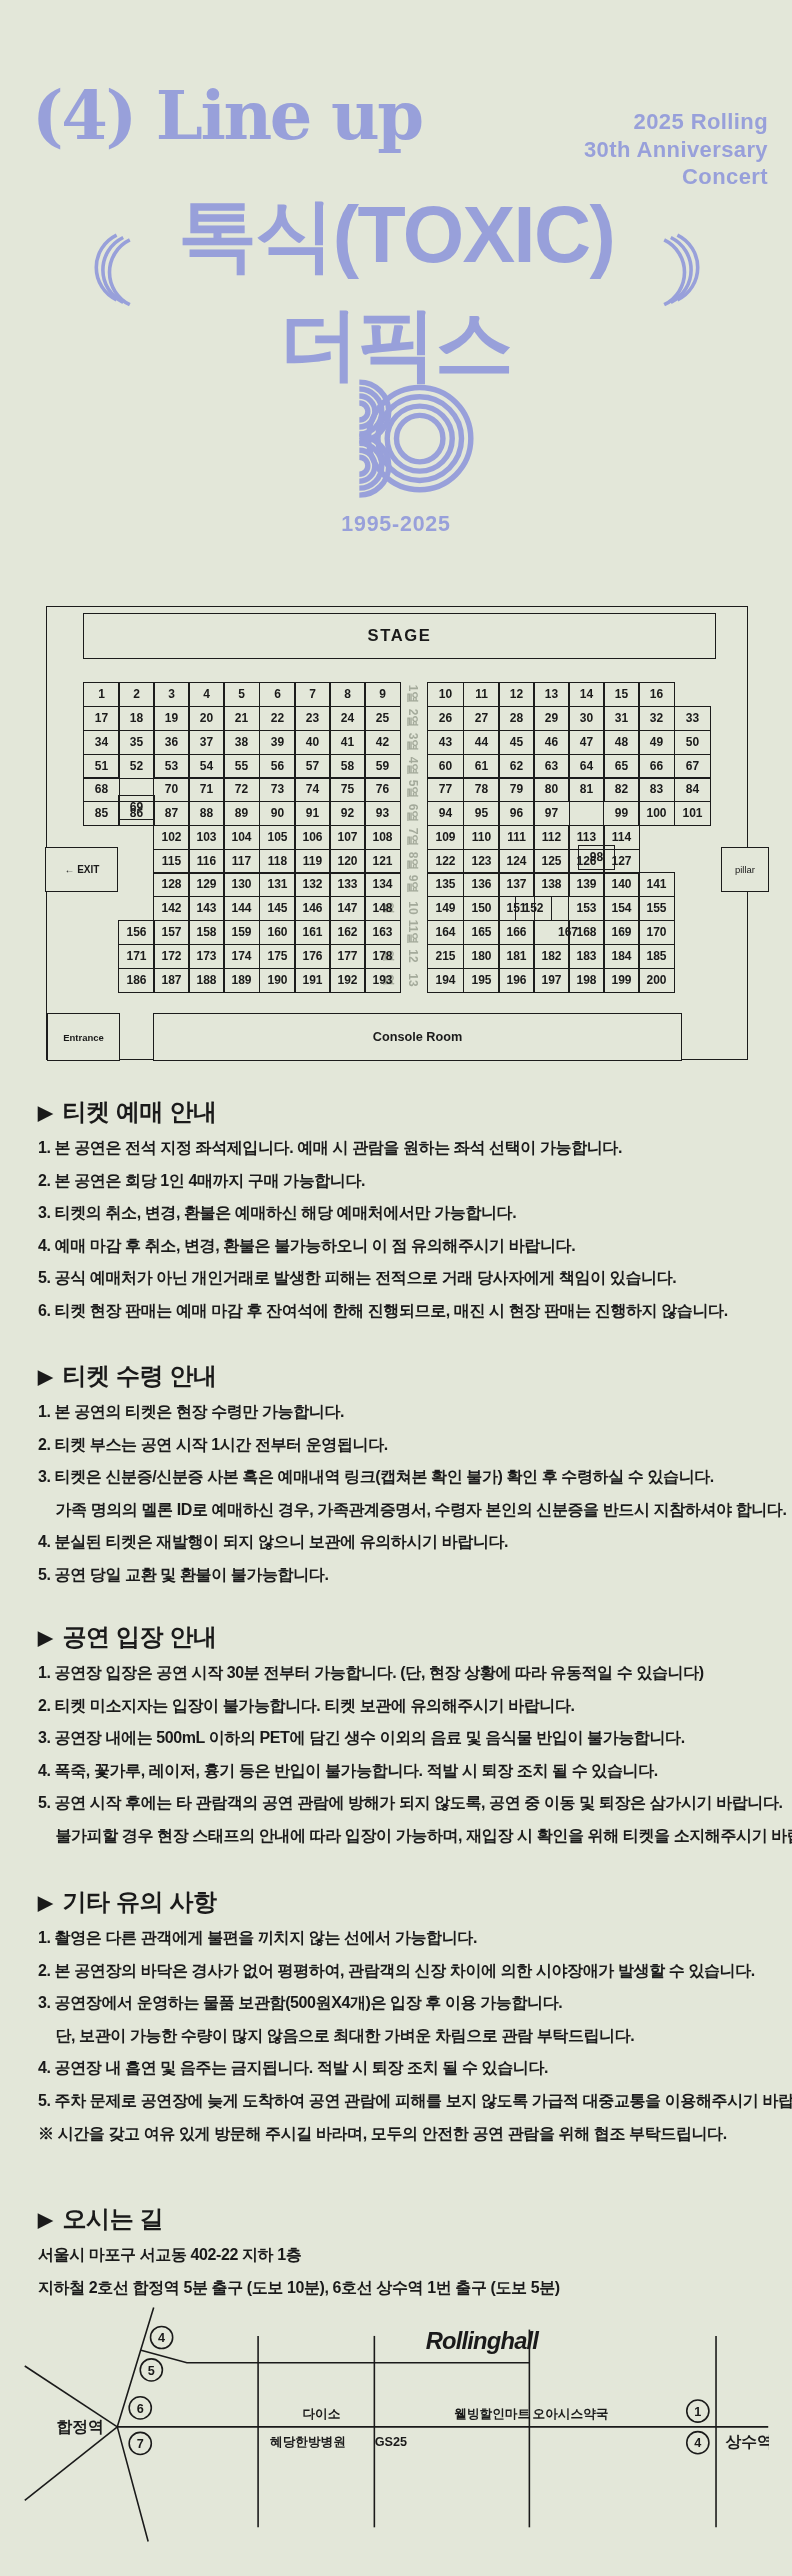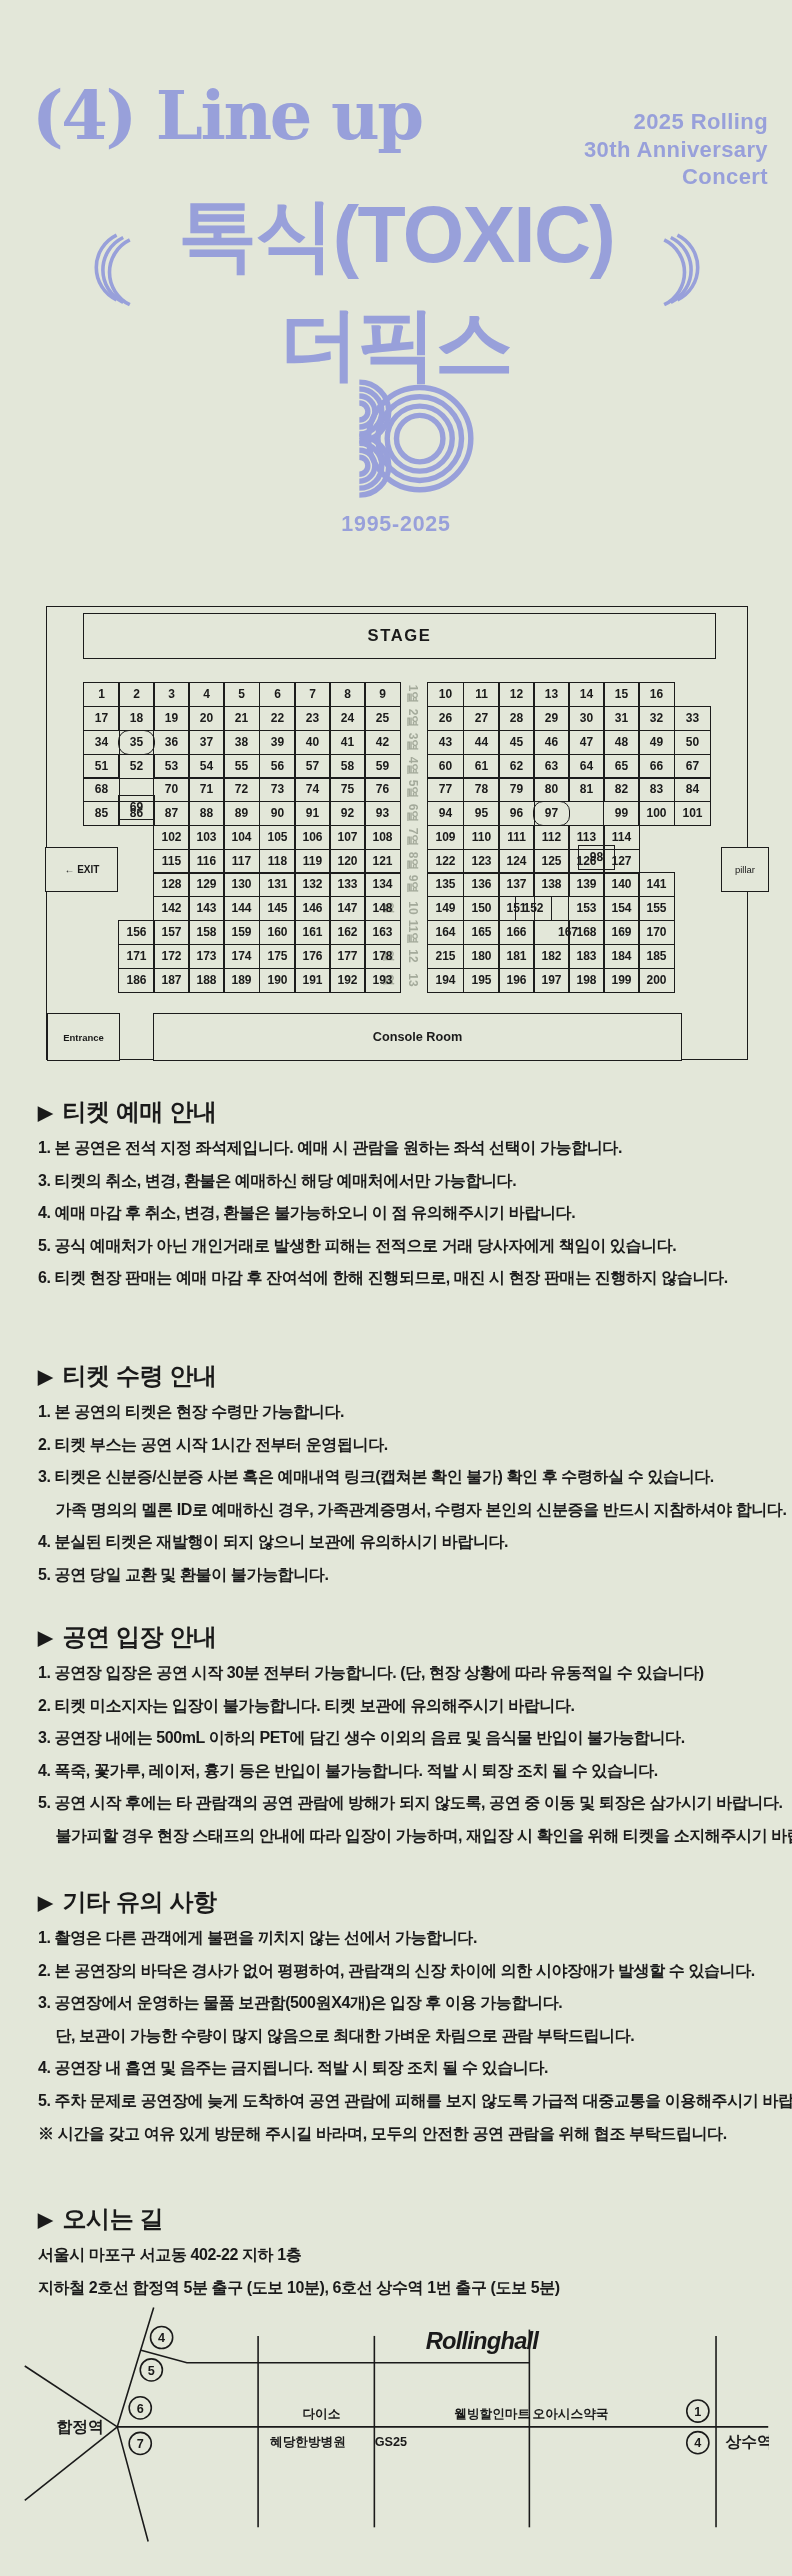--- a/index.html
+++ b/index.html
@@ -143,21 +143,21 @@
       <div class="seat" style="left: 380px; top: 99px;">26</div>
       <div class="seat" style="left: 416px; top: 99px;">27</div>
       <div class="seat" style="left: 451px; top: 99px;">28</div>
       <div class="seat" style="left: 486px; top: 99px;">29</div>
       <div class="seat" style="left: 521px; top: 99px;">30</div>
       <div class="seat" style="left: 556px; top: 99px;">31</div>
       <div class="seat" style="left: 591px; top: 99px;">32</div>
       <div class="seat" style="left: 627px; top: 99px;">33</div>
       <div class="rowlabel" style="left: 353px; top: 123px;">3열</div>
       <div class="seat" style="left: 36px; top: 123px;">34</div>
-      <div class="seat" style="left: 71px; top: 123px; border-radius: 11px;">35</div>
+      <div class="seat" style="left: 71px; top: 123px;">35</div>
       <div class="seat" style="left: 106px; top: 123px;">36</div>
       <div class="seat" style="left: 141px; top: 123px;">37</div>
       <div class="seat" style="left: 176px; top: 123px;">38</div>
       <div class="seat" style="left: 212px; top: 123px;">39</div>
       <div class="seat" style="left: 247px; top: 123px;">40</div>
       <div class="seat" style="left: 282px; top: 123px;">41</div>
       <div class="seat" style="left: 317px; top: 123px;">42</div>
       <div class="seat" style="left: 380px; top: 123px;">43</div>
       <div class="seat" style="left: 416px; top: 123px;">44</div>
       <div class="seat" style="left: 451px; top: 123px;">45</div>
@@ -208,21 +208,21 @@
       <div class="seat" style="left: 106px; top: 194px;">87</div>
       <div class="seat" style="left: 141px; top: 194px;">88</div>
       <div class="seat" style="left: 176px; top: 194px;">89</div>
       <div class="seat" style="left: 212px; top: 194px;">90</div>
       <div class="seat" style="left: 247px; top: 194px;">91</div>
       <div class="seat" style="left: 282px; top: 194px;">92</div>
       <div class="seat" style="left: 317px; top: 194px;">93</div>
       <div class="seat" style="left: 380px; top: 194px;">94</div>
       <div class="seat" style="left: 416px; top: 194px;">95</div>
       <div class="seat" style="left: 451px; top: 194px;">96</div>
-      <div class="seat" style="left: 486px; top: 194px; border-radius: 10px;">97</div>
+      <div class="seat" style="left: 486px; top: 194px;">97</div>
       <div class="seat" style="left: 531px; top: 194px; margin-top: 44px;">98</div>
       <div class="seat" style="left: 556px; top: 194px;">99</div>
       <div class="seat" style="left: 591px; top: 194px;">100</div>
       <div class="seat" style="left: 627px; top: 194px;">101</div>
       <div class="rowlabel" style="left: 353px; top: 218px;">7열</div>
       <div class="seat" style="left: 106px; top: 218px;">102</div>
       <div class="seat" style="left: 141px; top: 218px;">103</div>
       <div class="seat" style="left: 176px; top: 218px;">104</div>
       <div class="seat" style="left: 212px; top: 218px;">105</div>
       <div class="seat" style="left: 247px; top: 218px;">106</div>
@@ -329,20 +329,21 @@
     </div>
 </div>
 
 <div class="section" style="top:1096px">
   <div class="sec-head">
       <span class="tri">▶</span>
       <span>티켓 예매 안내</span>
     </div>
   <div>
       <div class="item">1. 본 공연은 전석 지정 좌석제입니다. 예매 시 관람을 원하는 좌석 선택이 가능합니다.</div>
+      <div class="item">2. 본 공연은 회당 1인 4매까지 구매 가능합니다.</div>
       <div class="item">3. 티켓의 취소, 변경, 환불은 예매하신 해당 예매처에서만 가능합니다.</div>
       <div class="item">4. 예매 마감 후 취소, 변경, 환불은 불가능하오니 이 점 유의해주시기 바랍니다.</div>
       <div class="item">5. 공식 예매처가 아닌 개인거래로 발생한 피해는 전적으로 거래 당사자에게 책임이 있습니다.</div>
       <div class="item">6. 티켓 현장 판매는 예매 마감 후 잔여석에 한해 진행되므로, 매진 시 현장 판매는 진행하지 않습니다.</div>
     </div>
 </div>
 
 <div class="section" style="top:1360px">
   <div class="sec-head">
       <span class="tri">▶</span>

